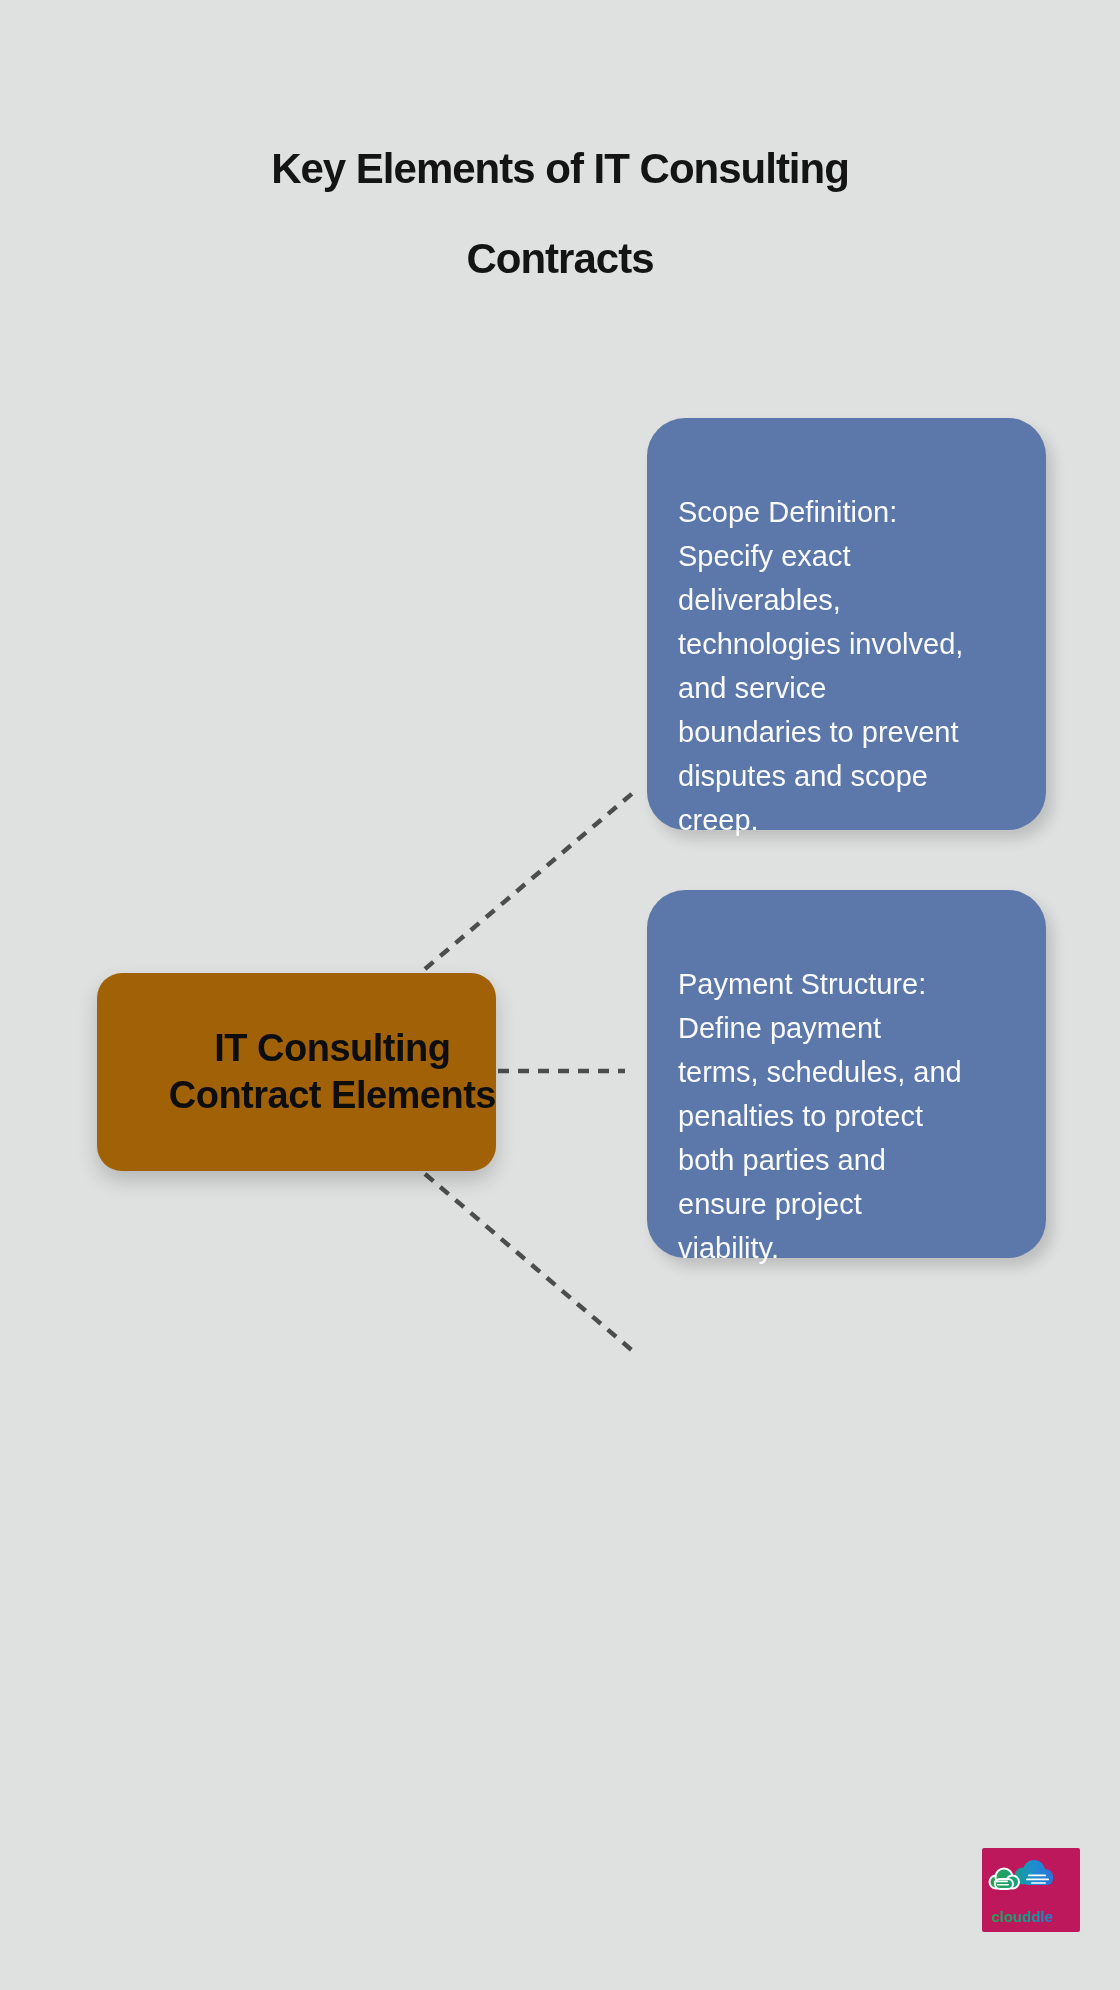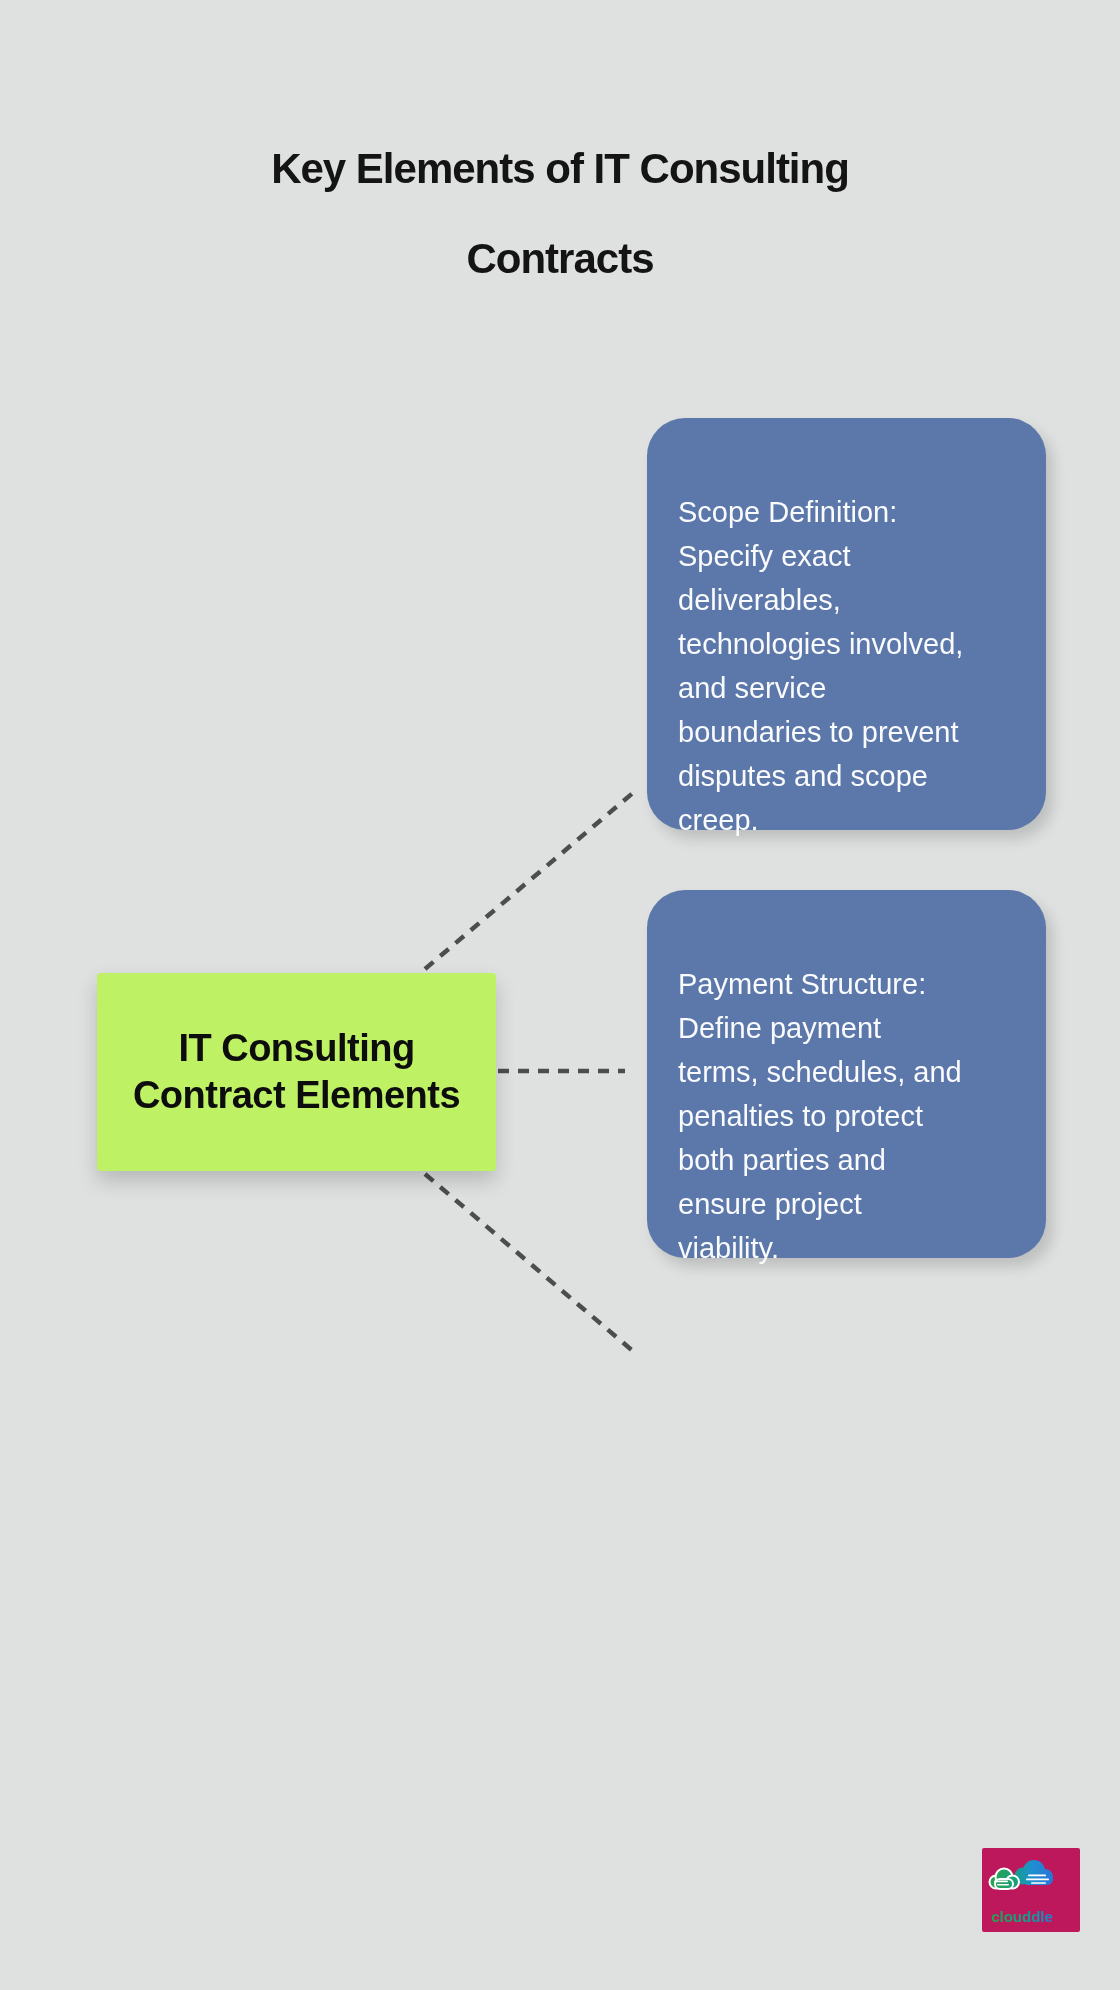--- a/index.html
+++ b/index.html
@@ -38,26 +38,26 @@
     stroke: #4d4d4d;
     stroke-width: 4.5;
     stroke-dasharray: 11 9;
   }
   .root-node {
     position: absolute;
     left: 97px;
     top: 973px;
     width: 399px;
     height: 198px;
-    background: #bef264;
-    border-radius: 4px;
+    background: #a16207;
+    border-radius: 25px;
     box-shadow: 0 10px 20px rgba(0,0,0,0.18);
     display: flex;
     align-items: center;
-    justify-content: center;
+    justify-content: flex-end;
   }
   .root-node .label {
     font-size: 38px;
     font-weight: bold;
     line-height: 47px;
     letter-spacing: -0.5px;
     color: #0d0d0d;
     text-align: center;
     white-space: pre-line;
   }

